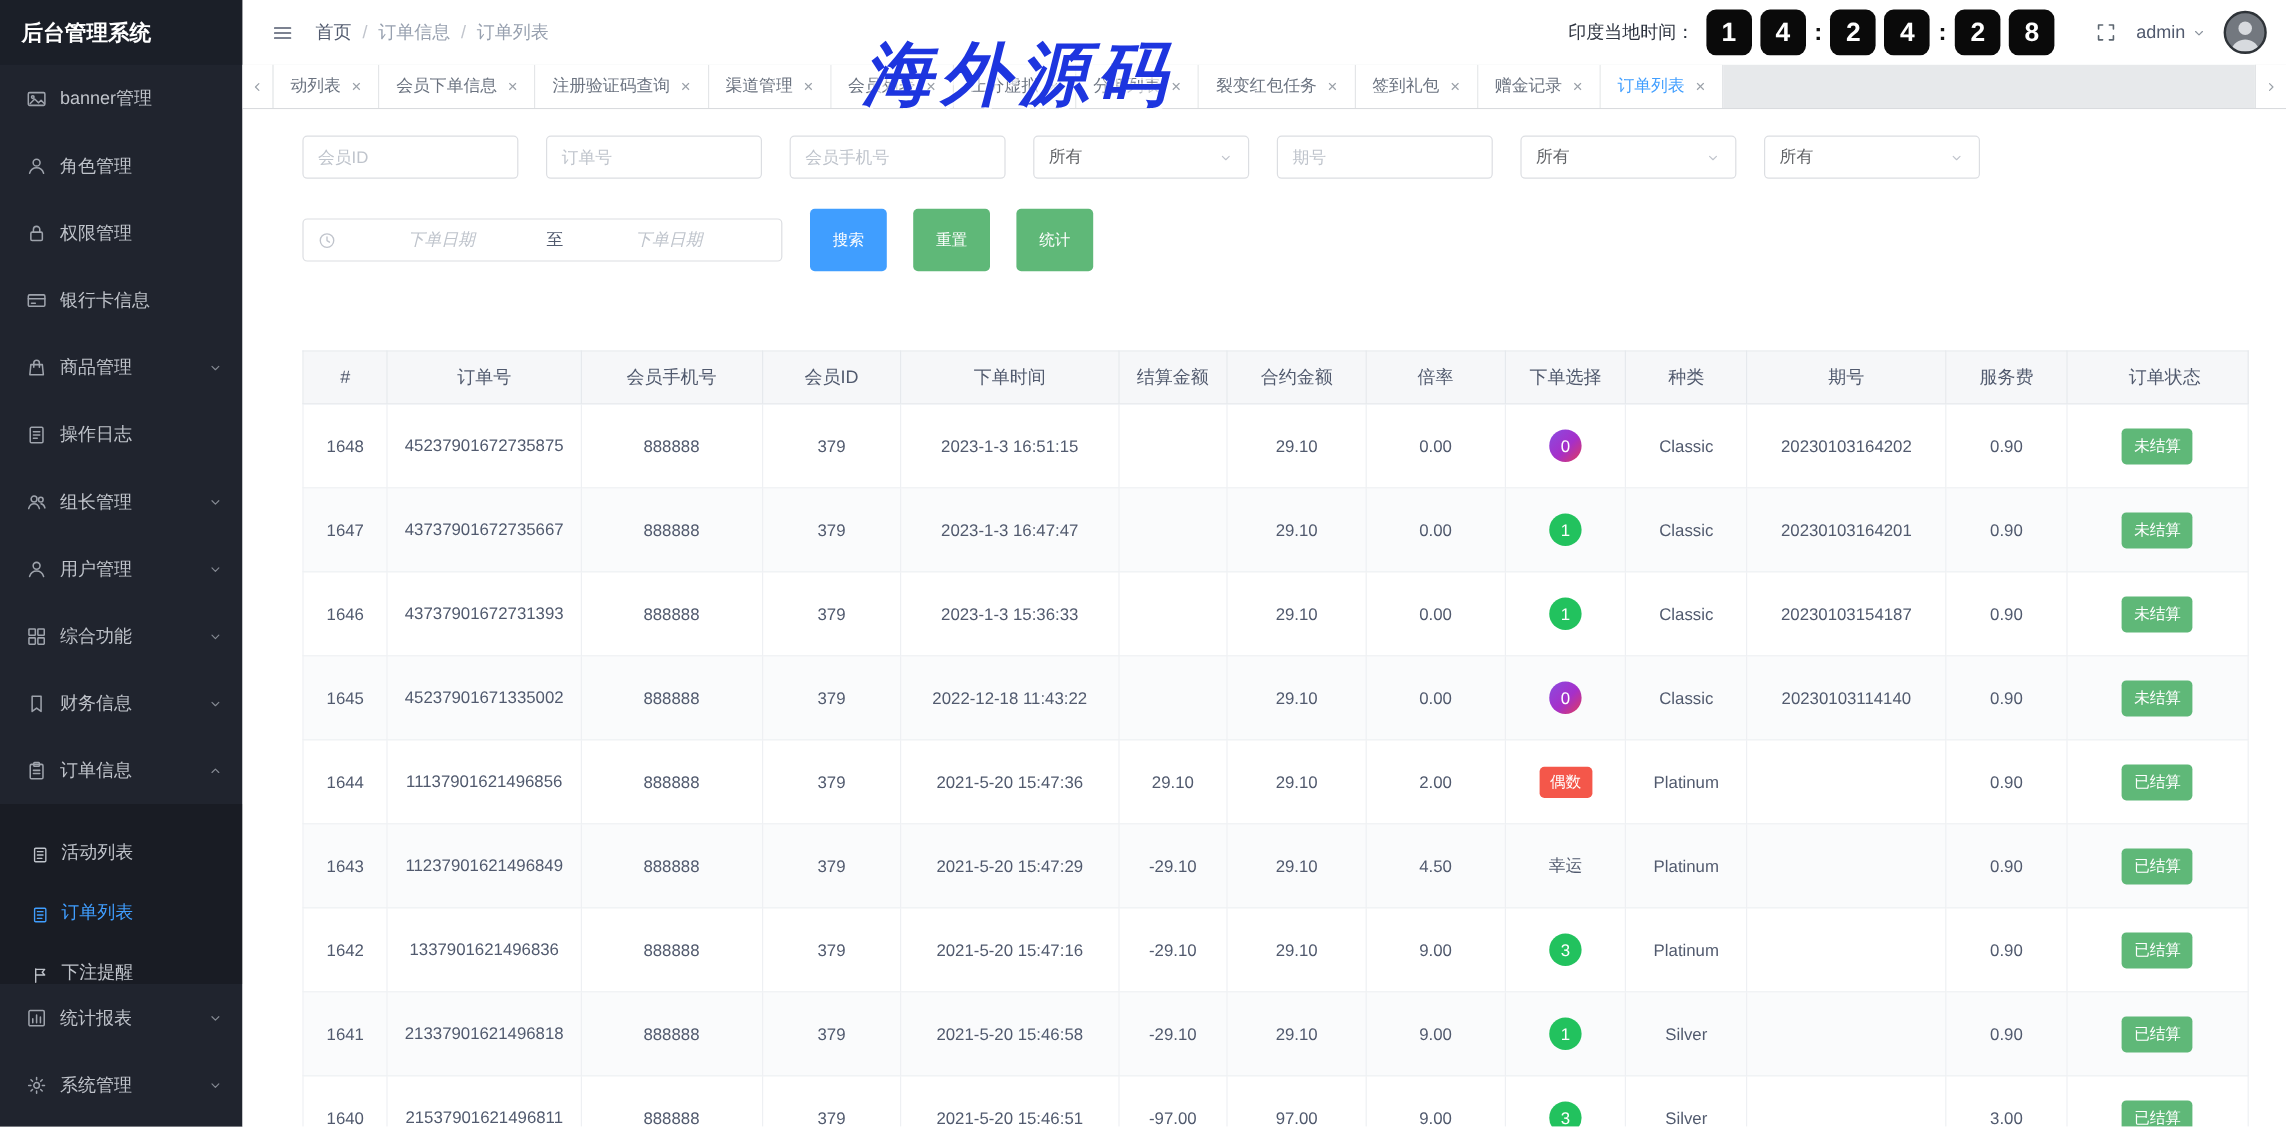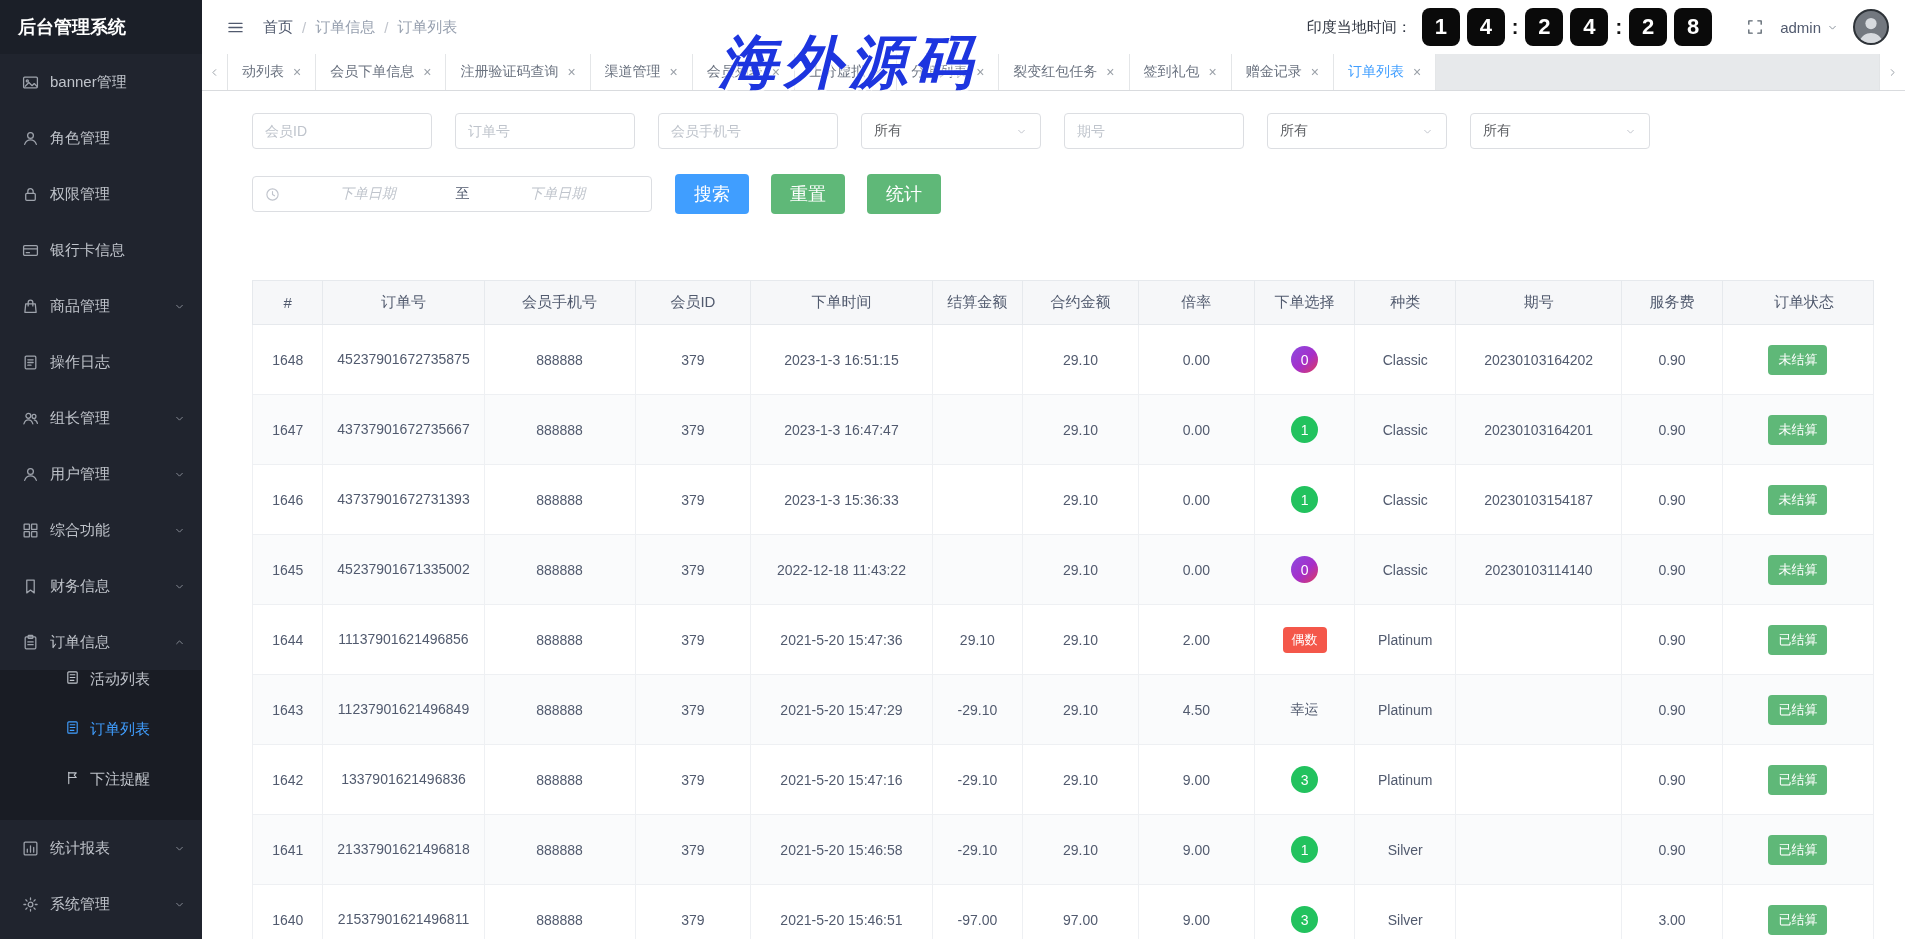--- a/index.html
+++ b/index.html
@@ -12,21 +12,21 @@
 
   
   .sidebar{ width:202px; min-width:202px; height:100%; background:var(--sidebar-bg,#20242e); color:#bfc3ca; display:flex; flex-direction:column; }
   .logo{ height:54px; display:flex; align-items:center; padding-left:18px; color:#fff; font-size:18px; font-weight:bold; background:#1b1f28; white-space:nowrap; }
   .menu{ flex:1; overflow:hidden; }
   .menu-item{ height:56px; display:flex; align-items:center; gap:11px; padding:0 16px 0 22px; font-size:15px; cursor:pointer; }
   .menu-item .icon{ color:#9ea3ac; }
   .menu-label{ flex:1; white-space:nowrap; overflow:hidden; }
   .menu-item .arrow{ color:#858a93; }
   .submenu{ background:var(--sidebar-sub-bg,#191c24); }
-  .submenu-item{ height:50px; display:flex; align-items:flex-start; gap:10px; padding-left:65px; font-size:15px; cursor:pointer; color:#bfc3ca; }
+  .submenu-item{ height:50px; display:flex; align-items:flex-end; gap:10px; padding-left:26px; font-size:15px; cursor:pointer; color:#bfc3ca; }
   .submenu-item.active{ color:var(--accent,#409eff); }
   .submenu-item.active .icon{ color:var(--accent,#409eff); }
 
   
   .main{ flex:1; height:100%; display:flex; flex-direction:column; position:relative; overflow:hidden; }
 
   .topbar{ height:54px; background:#fff; display:flex; align-items:center; padding:0 16px 0 24px; flex:none; }
   .hamburger{ color:#515a6e; cursor:pointer; }
   .breadcrumb{ display:flex; align-items:center; gap:9px; font-size:15px; margin-left:18px; }
   .crumb{ color:#97a0af; cursor:pointer; }
@@ -61,21 +61,21 @@
   .filter-row + .filter-row{ margin-top:25px; }
   .f-input,.f-select{ width:180px; height:36px; border:1px solid #dcdee2; border-radius:4px; background:#fff; display:flex; align-items:center; padding:0 12px; }
   .f-input input{ border:none; outline:none; width:100%; font-size:14px; color:#333; background:transparent; font-family:inherit; }
   .f-input input::placeholder{ color:#bfc4cc; }
   .f-select{ justify-content:space-between; font-size:14px; color:#606266; cursor:pointer;gap:16px; }
   .f-select .icon{ color:#c0c4cc; }
   .date-range{ width:400px; height:36px; border:1px solid #dcdee2; border-radius:4px; display:flex; align-items:center; padding:0 12px; font-size:14px; color:#bfc4cc; gap:6px; }
   .date-range .icon{ color:#c0c4cc; }
   .date-range .ph{ flex:1; text-align:center;font-style:italic; }
   .date-range .sep{ color:#515a6e; }
-  .btn{ height:40px; padding:0 19px; border:none; border-radius:4px; color:#fff; font-size:18px; cursor:pointer; font-family:inherit; }
+  .btn{ height:52px; padding:0 19px; border:none; border-radius:4px; color:#fff; font-size:13px; cursor:pointer; font-family:inherit; }
   .btn.primary{ background:var(--accent,#409eff); }
   .btn.success{ background:var(--green,#5fb878); }
 
   
   table{ border-collapse:collapse; table-layout:fixed; width:1622px; margin-top:66px; }
   th{ height:44px; background:#f6f7f9; border:1px solid #e6e9ed; font-size:15px; font-weight:normal; color:#515a6e; }
   td{ border:1px solid #eef0f3; text-align:center; vertical-align:middle; font-size:14px; color:#515a6e; padding:14px 10px; height:70px; }
   tr:nth-child(even) td{ background:#fafbfc; }
   .order-no{ word-break:break-all; line-height:1.55; }
   .ball{ display:inline-flex; width:27px; height:27px; border-radius:50%; align-items:center; justify-content:center; color:#fff; font-size:14px; }

